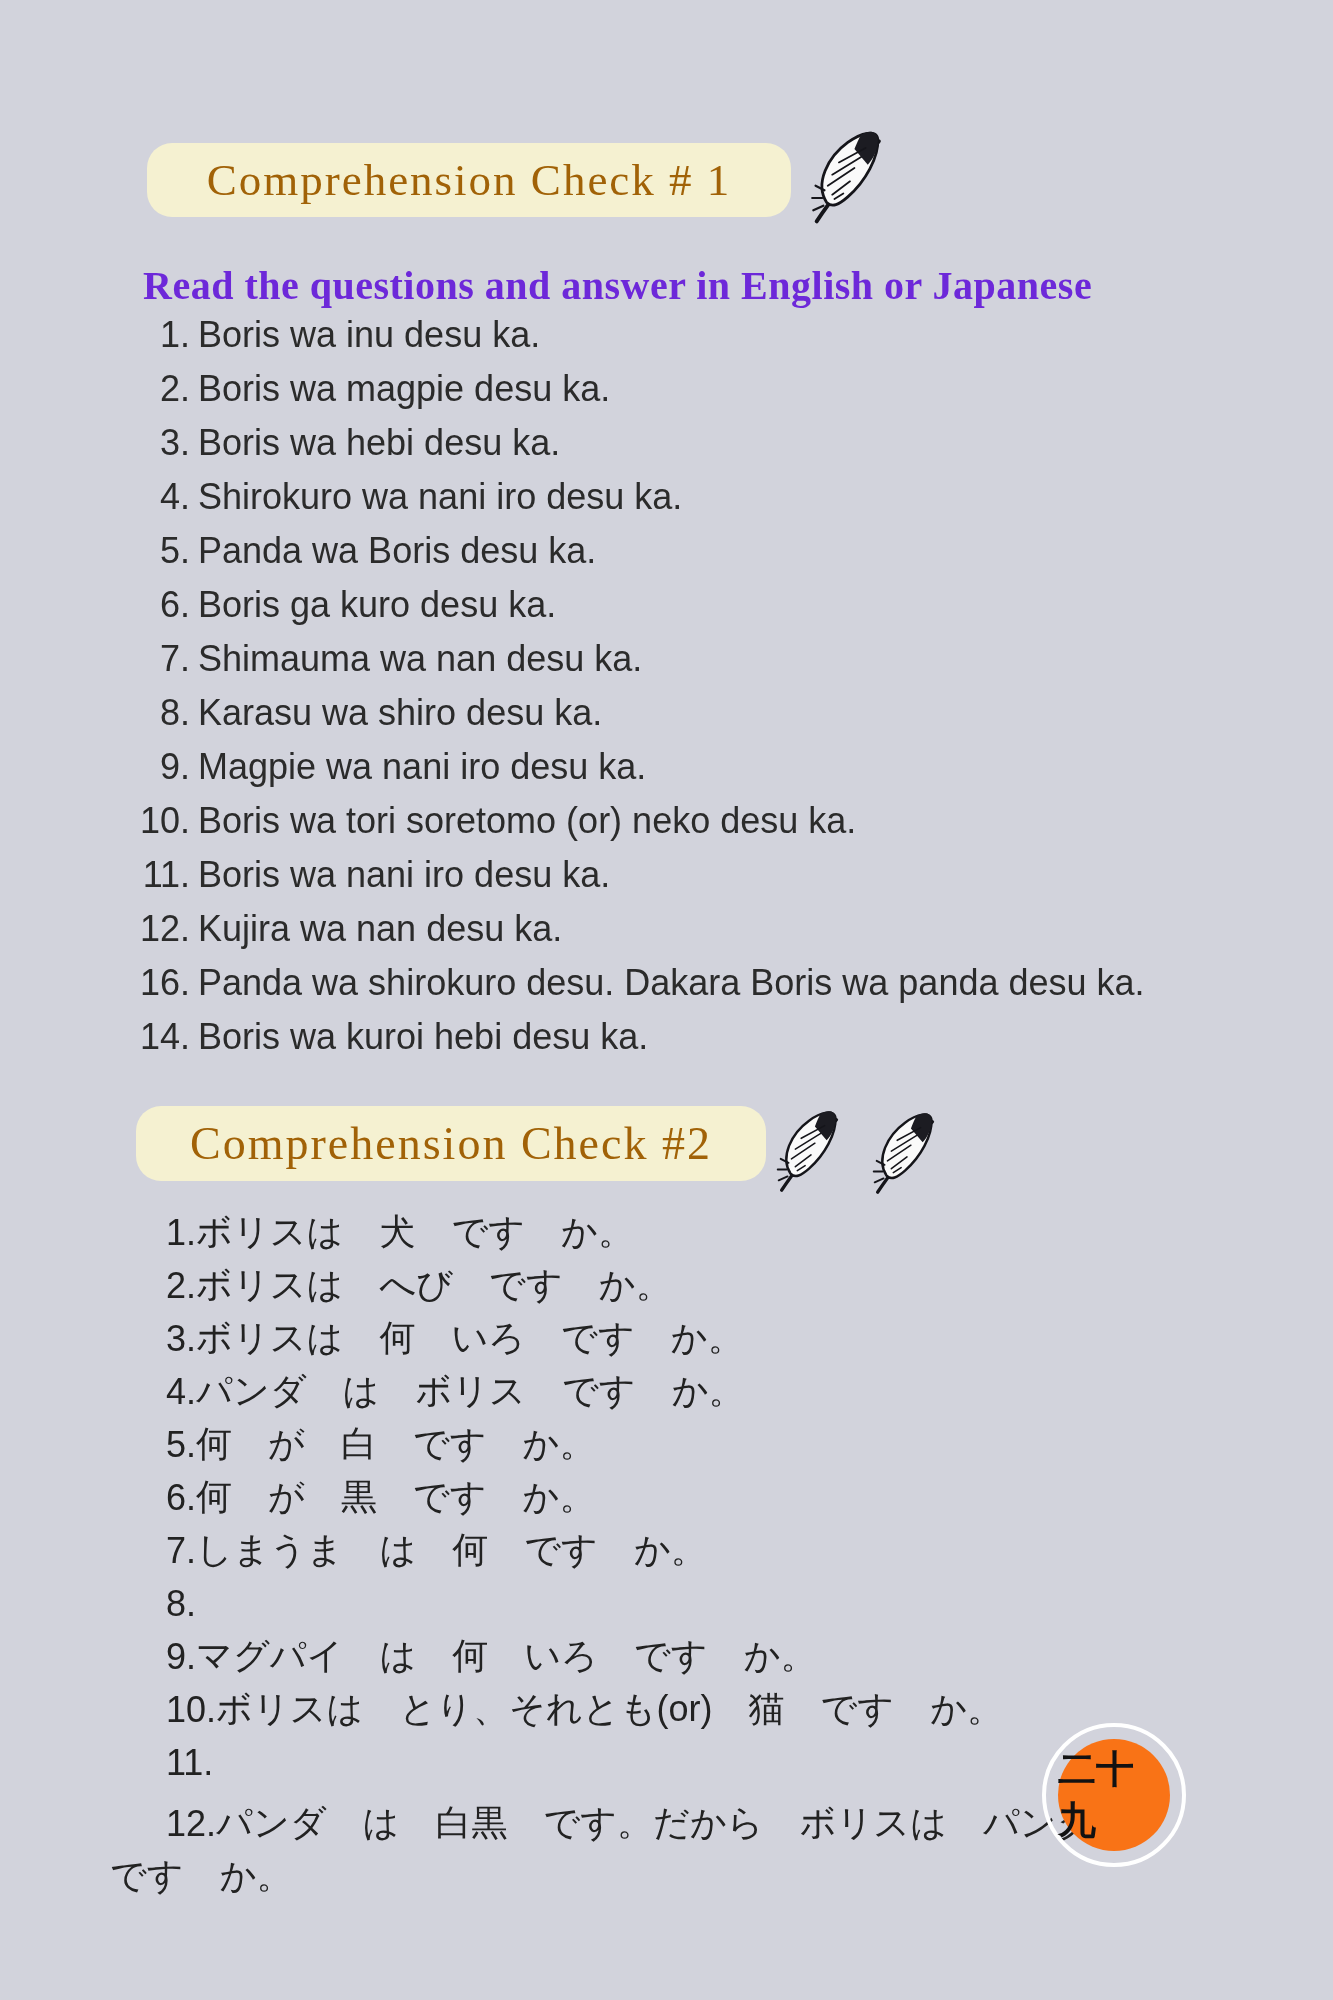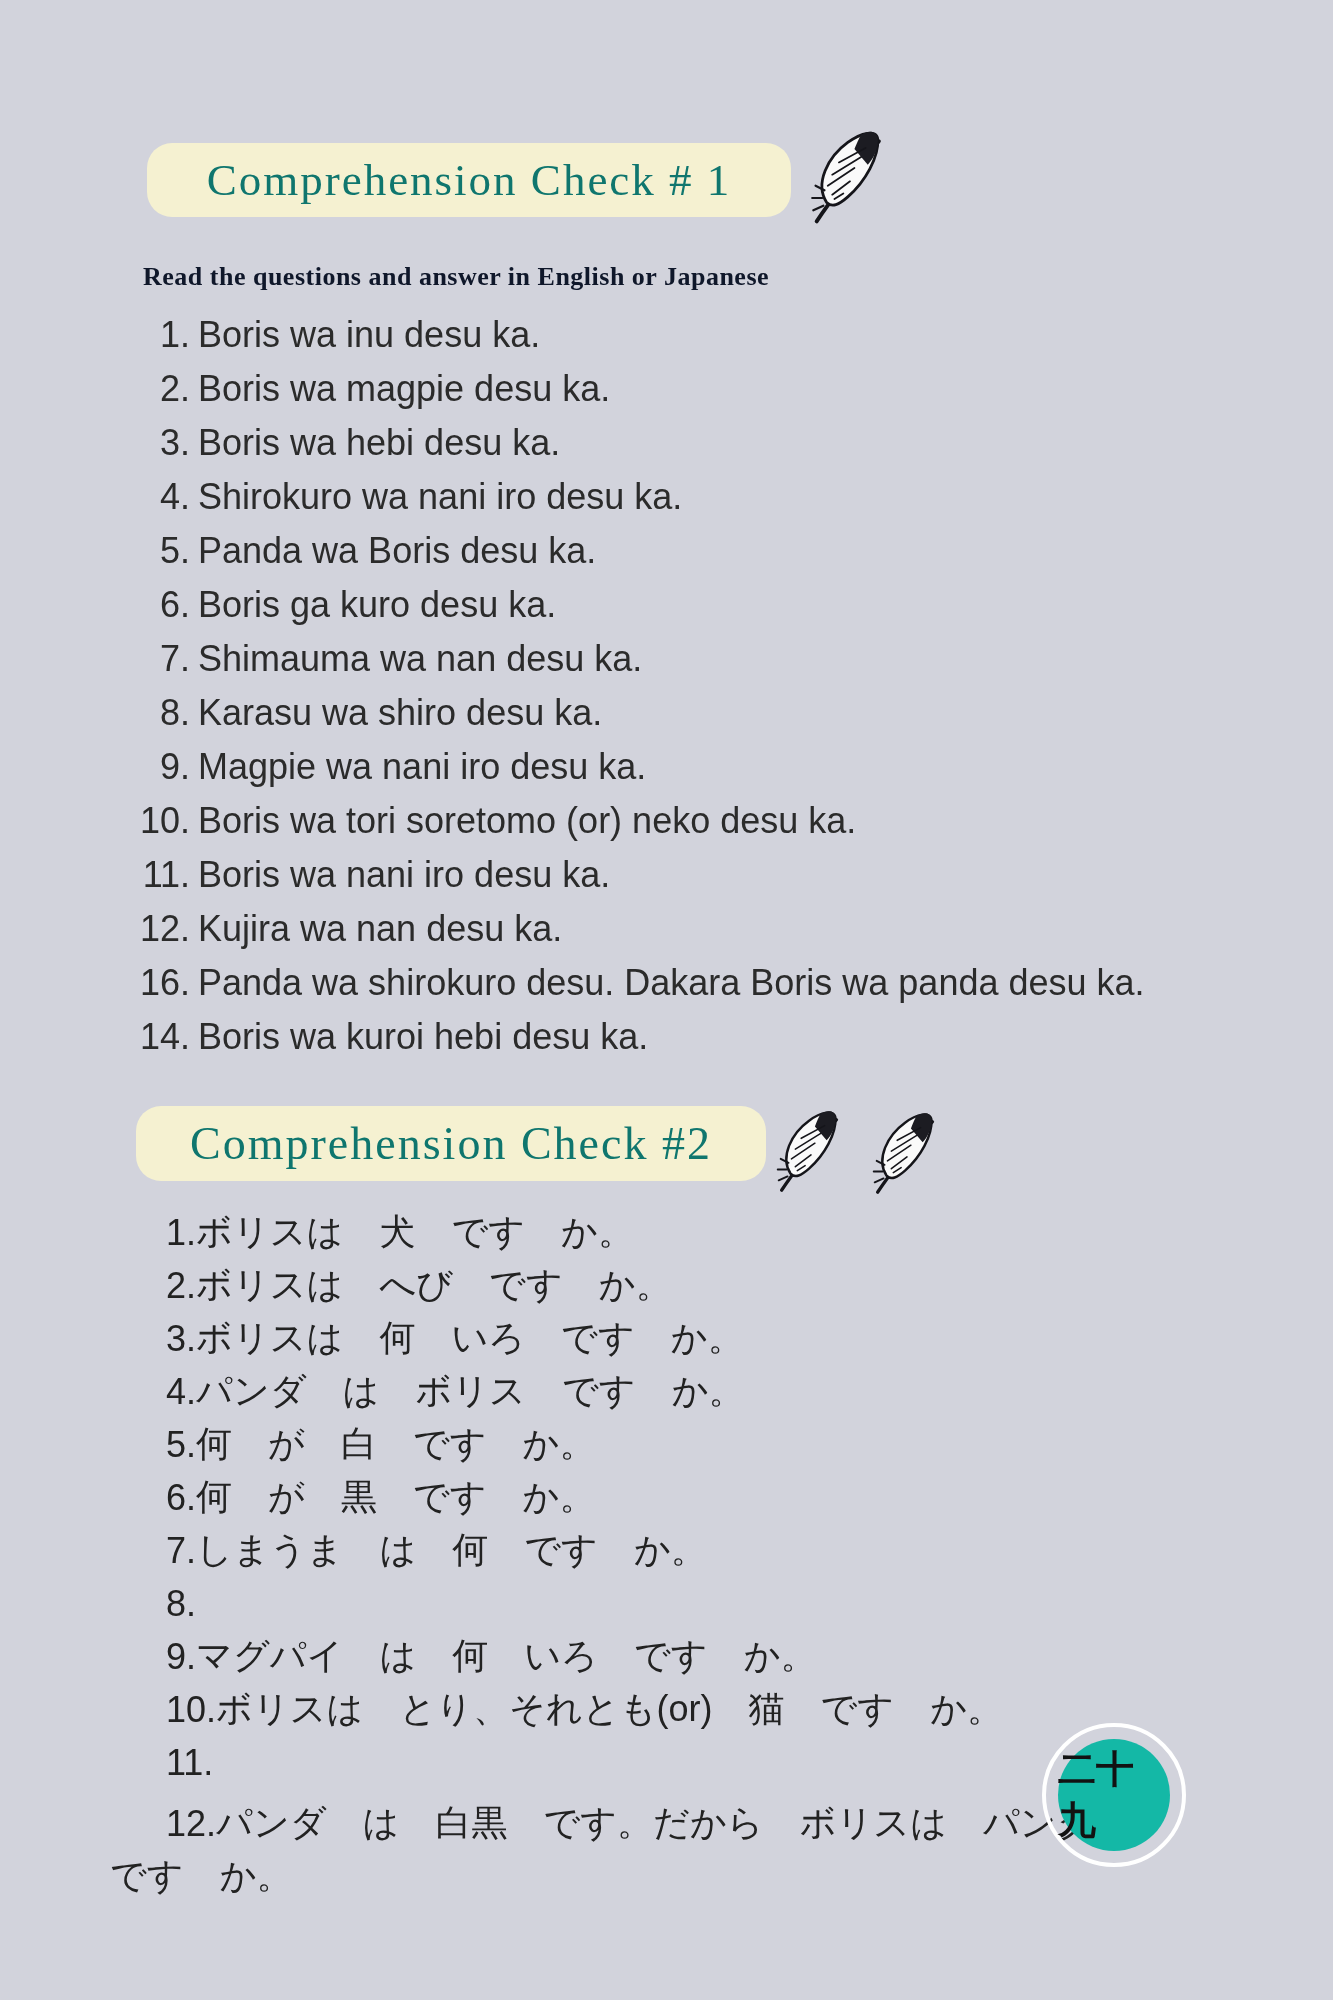--- a/index.html
+++ b/index.html
@@ -10,29 +10,29 @@
     overflow:hidden;
     font-family:"Liberation Sans","DejaVu Sans",sans-serif;
   }
   
   .hl-box{
     position:absolute;
     background:#f5f1d1;
     border-radius:25px;
     display:flex;align-items:center;justify-content:center;
     font-family:"Liberation Serif","DejaVu Serif",serif;
-    color:#0f766e;
+    color:#a16207;
     white-space:nowrap;
   }
   .h1box{left:147px;top:143px;width:644px;height:74px;font-size:45px;letter-spacing:2px;}
   .h2box{left:136px;top:1106px;width:630px;height:75px;font-size:46px;letter-spacing:2px;}
   .subtitle{
     position:absolute;left:143px;top:262px;
     font-family:"Liberation Serif","DejaVu Serif",serif;
-    font-weight:bold;font-size:26px;color:#0f172a;
+    font-weight:bold;font-size:40px;color:#6d28d9;
     letter-spacing:0.5px;white-space:nowrap;
   }
   
   .feather{position:absolute;}
   .f1{left:800px;top:128px;width:100px;height:100px;}
   .f2a{left:768px;top:1108px;width:86px;height:88px;}
   .f2b{left:864px;top:1110px;width:86px;height:88px;}
   
   .qlist{position:absolute;color:#2b2b2b;}
   .en-list{left:100px;top:308px;width:1180px;font-size:36px;}
@@ -46,21 +46,21 @@
   .row.gap-top{margin-top:8px;}
   .row.cont{margin-left:-56px;margin-top:0;}
   
   .pnum-ring{
     position:absolute;left:1042px;top:1723px;
     width:144px;height:144px;border:4px solid #ffffff;border-radius:50%;
     box-sizing:border-box;
   }
   .pnum-circle{
     position:absolute;left:12px;top:12px;width:112px;height:112px;
-    border-radius:50%;background:#14b8a6;
+    border-radius:50%;background:#f97316;
     display:flex;align-items:center;justify-content:center;
     font-size:38px;font-weight:bold;color:#121212;
   }
 </style>
 </head>
 <body>
 
 <svg width="0" height="0" style="position:absolute">
   <defs>
     <g id="feather-g" stroke-linecap="round">

